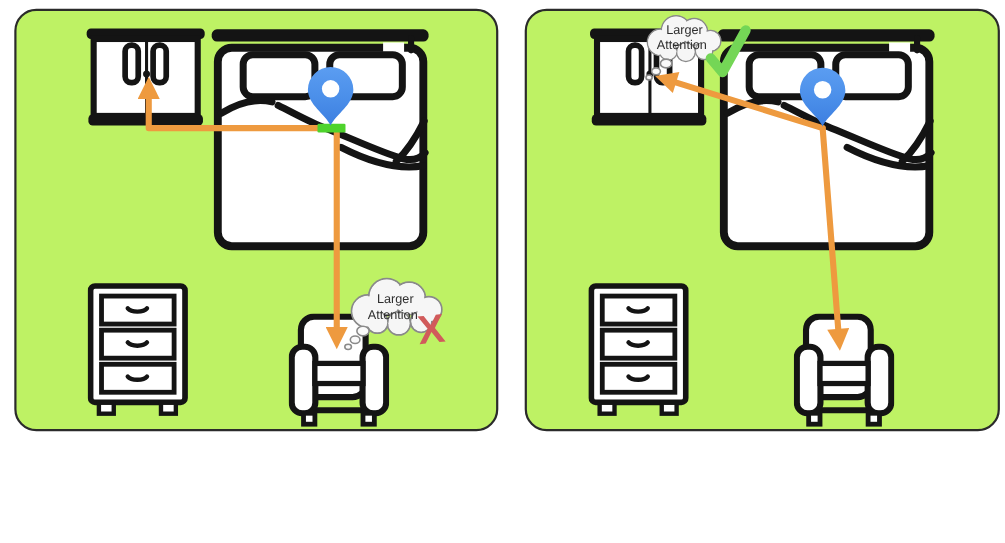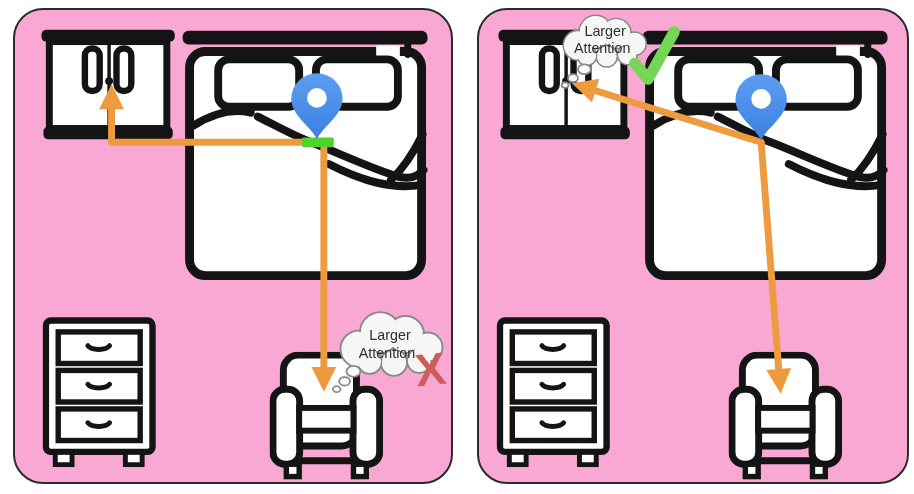--- a/index.html
+++ b/index.html
@@ -6,24 +6,24 @@
   .stage{
     position:relative;
     width:914px;height:494px;
     background:#ffffff;
     font-family:"Liberation Sans", sans-serif;
     overflow:hidden;
   }
   .panel{
     position:absolute;
     top:8px;
-    height:476px;
+    height:384px;
     border:2px solid #2b2b2b;
-    border-radius:30px;
-    background:#f9a8d4;
+    border-radius:20px;
+    background:#bef264;
     box-sizing:border-box;
   }
   .panel-left{left:13px;width:440px;}
   .panel-right{left:477px;width:432px;}
   .panel svg{display:block;width:100%;height:100%;}
   .cloud-text{
     font-family:"Liberation Sans", sans-serif;
     font-size:14.5px;
     fill:#2e2e2e;
   }

